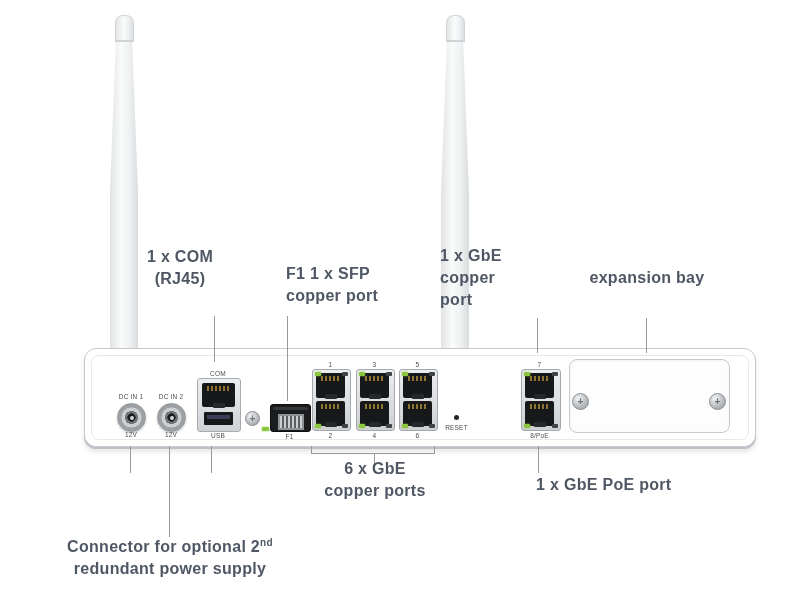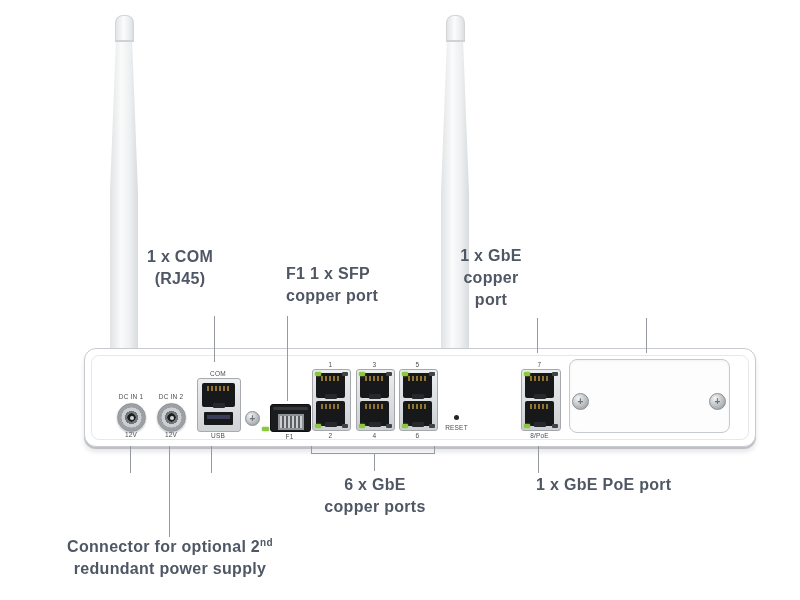--- a/index.html
+++ b/index.html
@@ -3,21 +3,21 @@
 <meta charset="utf-8">
 <style>
   html,body{margin:0;padding:0;background:#fff;}
   #stage{position:relative;width:800px;height:600px;background:#ffffff;overflow:hidden;
          font-family:"Liberation Sans",sans-serif;}
 
   
   .callout{position:absolute;font-weight:bold;font-size:16px;line-height:22px;
            color:#4f5765;letter-spacing:.3px;white-space:nowrap;}
   .callout.center{text-align:center;}
-  .callout.right{text-align:center;}
+  .callout.right{text-align:left;}
   .callout sup{font-size:10px;vertical-align:super;line-height:0;}
 
   
   .vline{position:absolute;width:0;border-left:1.5px solid #96999d;}
   .bracket{position:absolute;border-left:1.5px solid #96999d;border-right:1.5px solid #96999d;
            border-bottom:1.5px solid #96999d;}
 
   
   .ant{position:absolute;width:28px;}
   .ant-cap{position:absolute;left:5px;top:0;width:17px;height:26px;
@@ -195,23 +195,24 @@
   <div class="callout" style="left:286px;top:263px;">
     <div>F1 1 x SFP</div>
     <div>copper port</div>
   </div>
   <div class="callout right" style="left:440px;top:245px;width:102px;">
     <div>1 x GbE</div>
     <div>copper</div>
     <div>port</div>
   </div>
   <div class="callout center" style="left:563px;top:267px;width:168px;">
-  </div>
-
-  <div class="callout center" style="left:305px;top:474px;width:140px;">
+    <div>expansion bay</div>
+  </div>
+
+  <div class="callout center" style="left:305px;top:458px;width:140px;">
     <div>6 x GbE</div>
     <div>copper ports</div>
   </div>
   <div class="callout" style="left:536px;top:474px;">
     <div>1 x GbE PoE port</div>
   </div>
   <div class="callout center" style="left:30px;top:536px;width:280px;">
     <div><span>Connector for optional 2</span><sup>nd</sup></div>
     <div>redundant power supply</div>
   </div>

